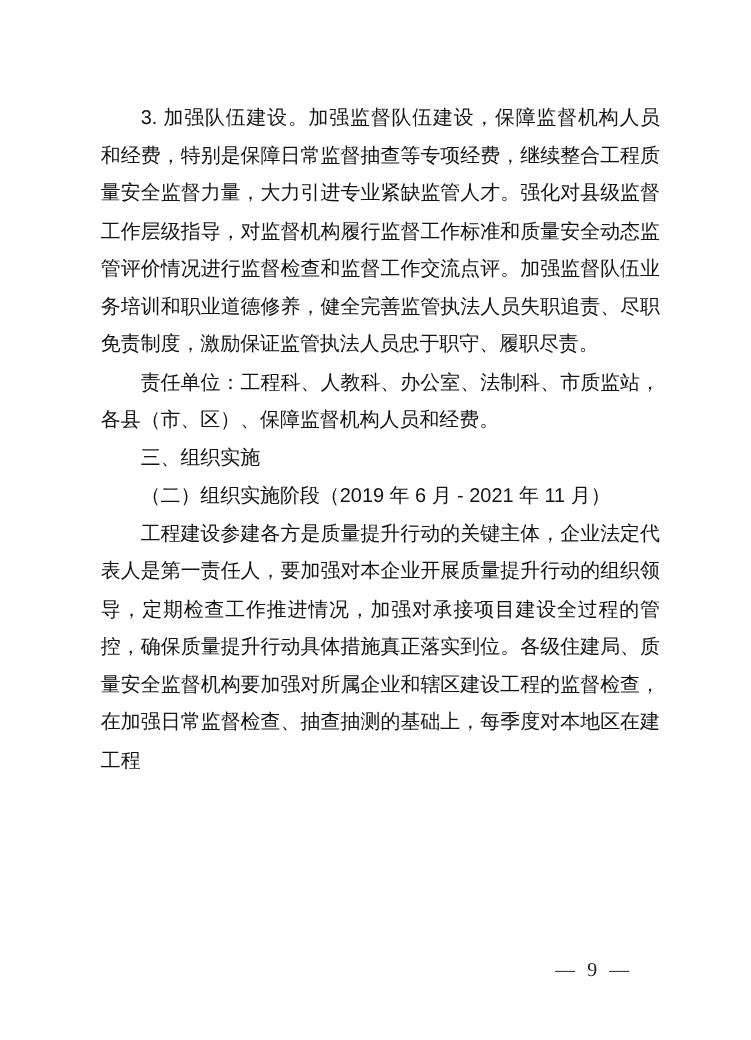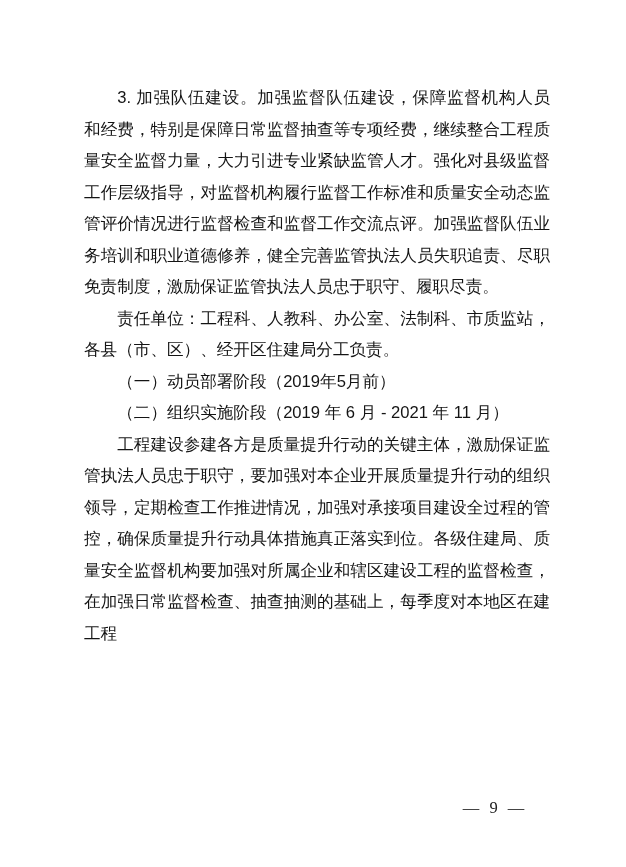--- a/index.html
+++ b/index.html
@@ -56,19 +56,19 @@
     letter-spacing: 3px;
     white-space: nowrap;
   }
 </style>
 </head>
 <body>
 
 <div class="page">
   <div class="content">
       <p class="body"><span class="bold">3. 加强队伍建设。</span><span>加强监督队伍建设，保障监督机构人员和经费，特别是保障日常监督抽查等专项经费，继续整合工程质量安全监督力量，大力引进专业紧缺监管人才。强化对县级监督工作层级指导，对监督机构履行监督工作标准和质量安全动态监管评价情况进行监督检查和监督工作交流点评。加强监督队伍业务培训和职业道德修养，健全完善监管执法人员失职追责、尽职免责制度，激励保证监管执法人员忠于职守、履职尽责。</span></p>
-      <p class="body"><span>责任单位：工程科、人教科、办公室、法制科、市质监站，各县（市、区）、经开区住建局分工负责。</span></p>
-      <p class="heading"><span class="bold">（一）动员部署阶段（2019年5月前）</span></p>
+      <p class="body"><span>责任单位：工程科、人教科、办公室、法制科、市质监站，各县（市、区）、保障监督机构人员和经费。</span></p>
+      <p class="heading"><span class="bold">三、组织实施</span></p>
       <p class="heading"><span class="bold">（二）组织实施阶段（2019 年 6 月 - 2021 年 11 月）</span></p>
-      <p class="body"><span>工程建设参建各方是质量提升行动的关键主体，激励保证监管执法人员忠于职守，要加强对本企业开展质量提升行动的组织领导，定期检查工作推进情况，加强对承接项目建设全过程的管控，确保质量提升行动具体措施真正落实到位。各级住建局、质量安全监督机构要加强对所属企业和辖区建设工程的监督检查，在加强日常监督检查、抽查抽测的基础上，每季度对本地区在建工程</span></p>
+      <p class="body"><span>工程建设参建各方是质量提升行动的关键主体，企业法定代表人是第一责任人，要加强对本企业开展质量提升行动的组织领导，定期检查工作推进情况，加强对承接项目建设全过程的管控，确保质量提升行动具体措施真正落实到位。各级住建局、质量安全监督机构要加强对所属企业和辖区建设工程的监督检查，在加强日常监督检查、抽查抽测的基础上，每季度对本地区在建工程</span></p>
     </div>
   <div class="footer">— 9 —</div>
 </div>
 
 </body></html>

